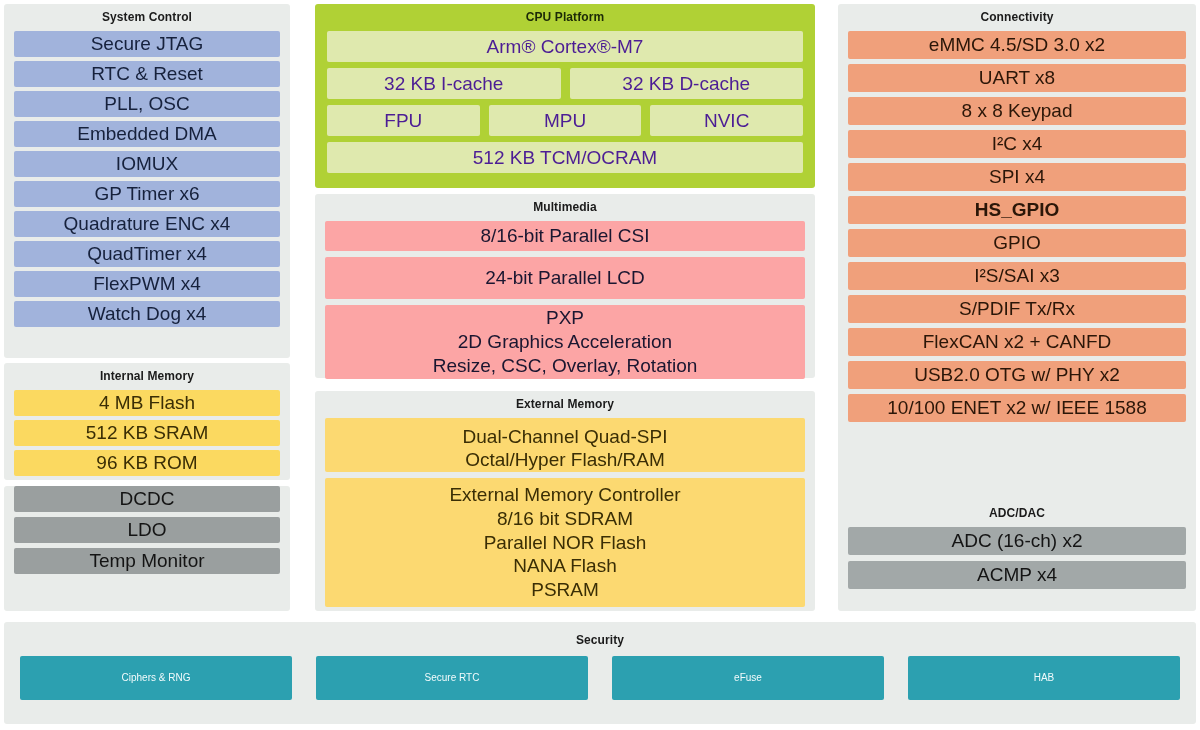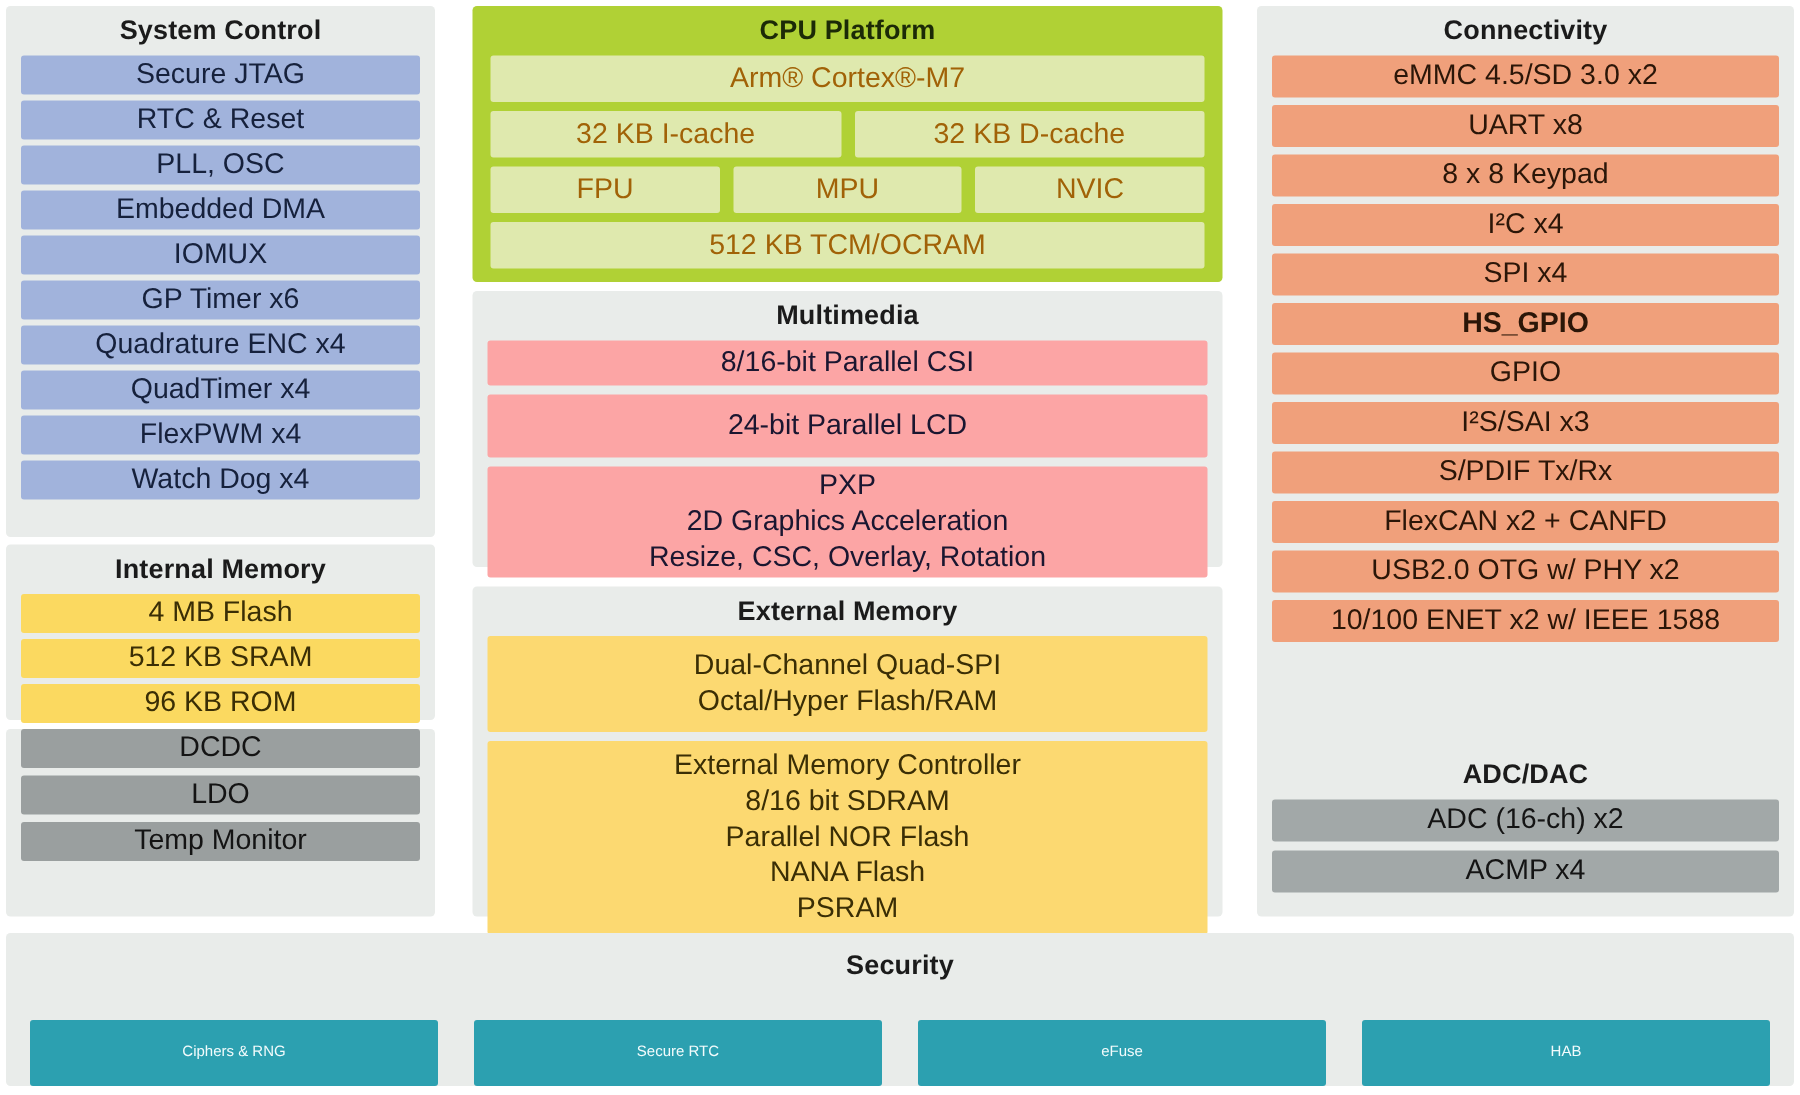--- a/index.html
+++ b/index.html
@@ -19,21 +19,21 @@
   .panel {
     position: absolute;
     background: #e9ecea;
     border-radius: 3px;
     padding: 0 10px;
   }
   .panel-title {
     text-align: center;
     font-weight: bold;
     color: #1b1b1b;
-    font-size: 18px;
+    font-size: 12px;
     line-height: 1;
     padding: 7px 0 8px 0;
     letter-spacing: .1px;
   }
   .blocks { display: flex; flex-direction: column; }
 
   .blk {
     text-align: center;
     color: #16213c;
     font-size: 19px;
@@ -42,21 +42,21 @@
     align-items: center;
     justify-content: center;
     line-height: 1.25;
   }
   .blk.bold { font-weight: bold; }
 
   
   .blue   { background: #a1b3dc; color: #16213c; }
   .yellow { background: #fbd960; color: #3a2e05; }
   .gray   { background: #9a9f9f; color: #141414; }
-  .green  { background: #dfe9ae; color: #a16207; }
+  .green  { background: #dfe9ae; color: #4c1d95; }
   .purple { background: #fca5a5; color: #1a1630; }
   .yellow2{ background: #fcd971; color: #3a2e05; }
   .orange { background: #f0a07b; color: #2b1608; }
   .gray2  { background: #a2a8a8; color: #141414; }
   .teal   { background: #2ca0b0; color: #f2fbfc; }
 
   
   #sys-control { left: 4px;  top: 4px;   width: 286px; height: 354px; }
   #sys-control .blocks { gap: 4px; }
   #sys-control .blk { height: 26px; }
@@ -81,38 +81,38 @@
   .cpu-row > .blk { flex: 1; }
 
   #multimedia { left: 315px; top: 194px; width: 500px; height: 184px; }
   #multimedia .blocks { gap: 6px; }
   #multimedia .row1 { height: 30px; }
   #multimedia .row2 { height: 42px; }
   #multimedia .rowbig { height: 74px; flex-direction: column; }
 
   #ext-memory { left: 315px; top: 391px; width: 500px; height: 220px; }
   #ext-memory .blocks { gap: 6px; }
-  #ext-memory .row1 { height: 64px; flex-direction: column; }
+  #ext-memory .row1 { height: 54px; flex-direction: column; justify-content: flex-end; }
   #ext-memory .row2 { height: 129px; flex-direction: column; }
 
   
   #connectivity { left: 838px; top: 4px; width: 358px; height: 605px; }
   #connectivity .blocks { gap: 5px; }
   #connectivity .blk { height: 28px; }
 
   #adc-dac { left: 838px; top: 500px; width: 358px; height: 111px; }
   #adc-dac .blocks { gap: 6px; }
   #adc-dac .blk { height: 28px; }
 
   
   #security {
     left: 4px; top: 622px; width: 1192px; height: 102px;
     padding: 0 16px;
   }
-  #security .panel-title { padding-top: 12px; padding-bottom: 28px; }
+  #security .panel-title { padding-top: 12px; padding-bottom: 10px; }
   .sec-row { display: flex; gap: 24px; }
   .sec-row > .blk { flex: 1; height: 44px; font-size: 10px; }
 </style>
 </head>
 <body>
 
 <div id="diagram">
 
   <div class="panel" id="sys-control">
     <div class="panel-title">System Control</div>

